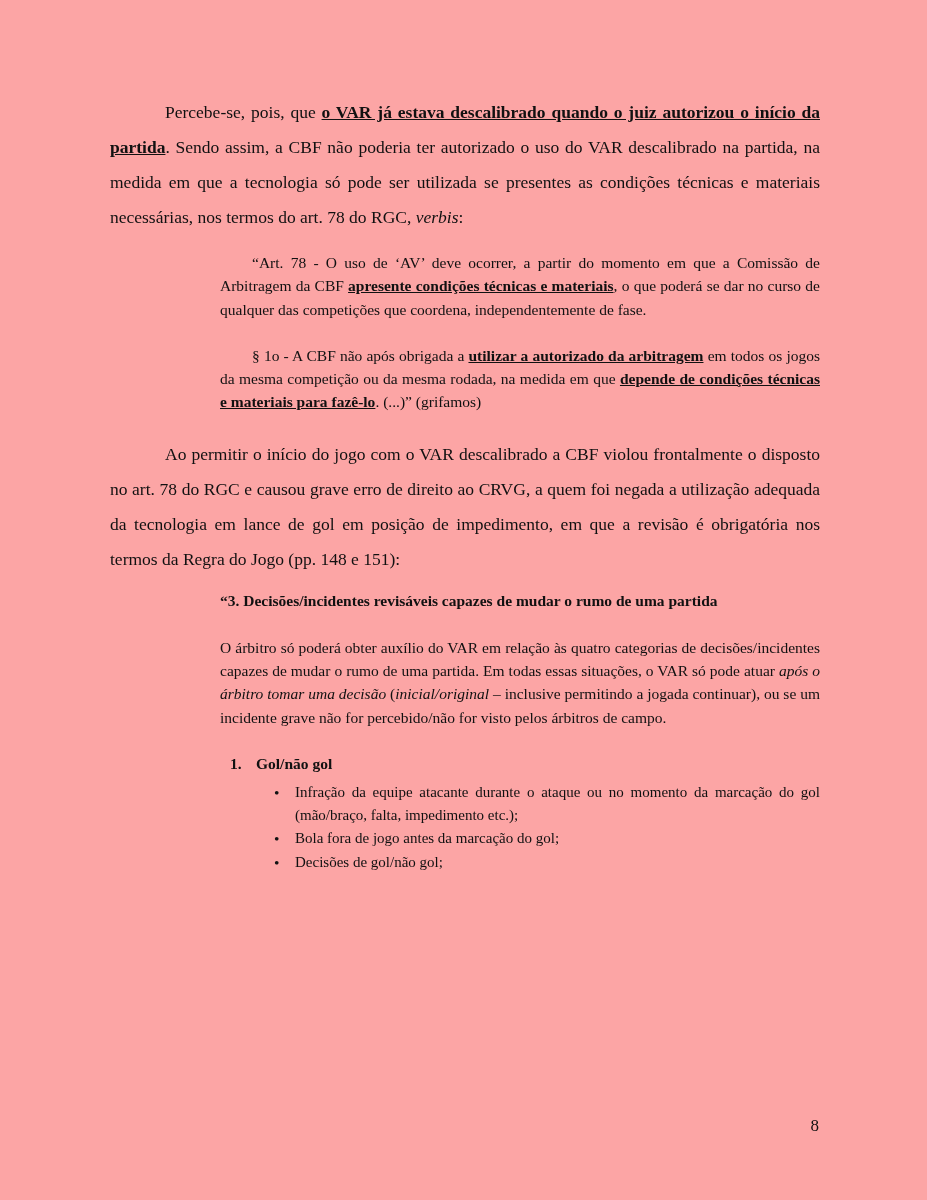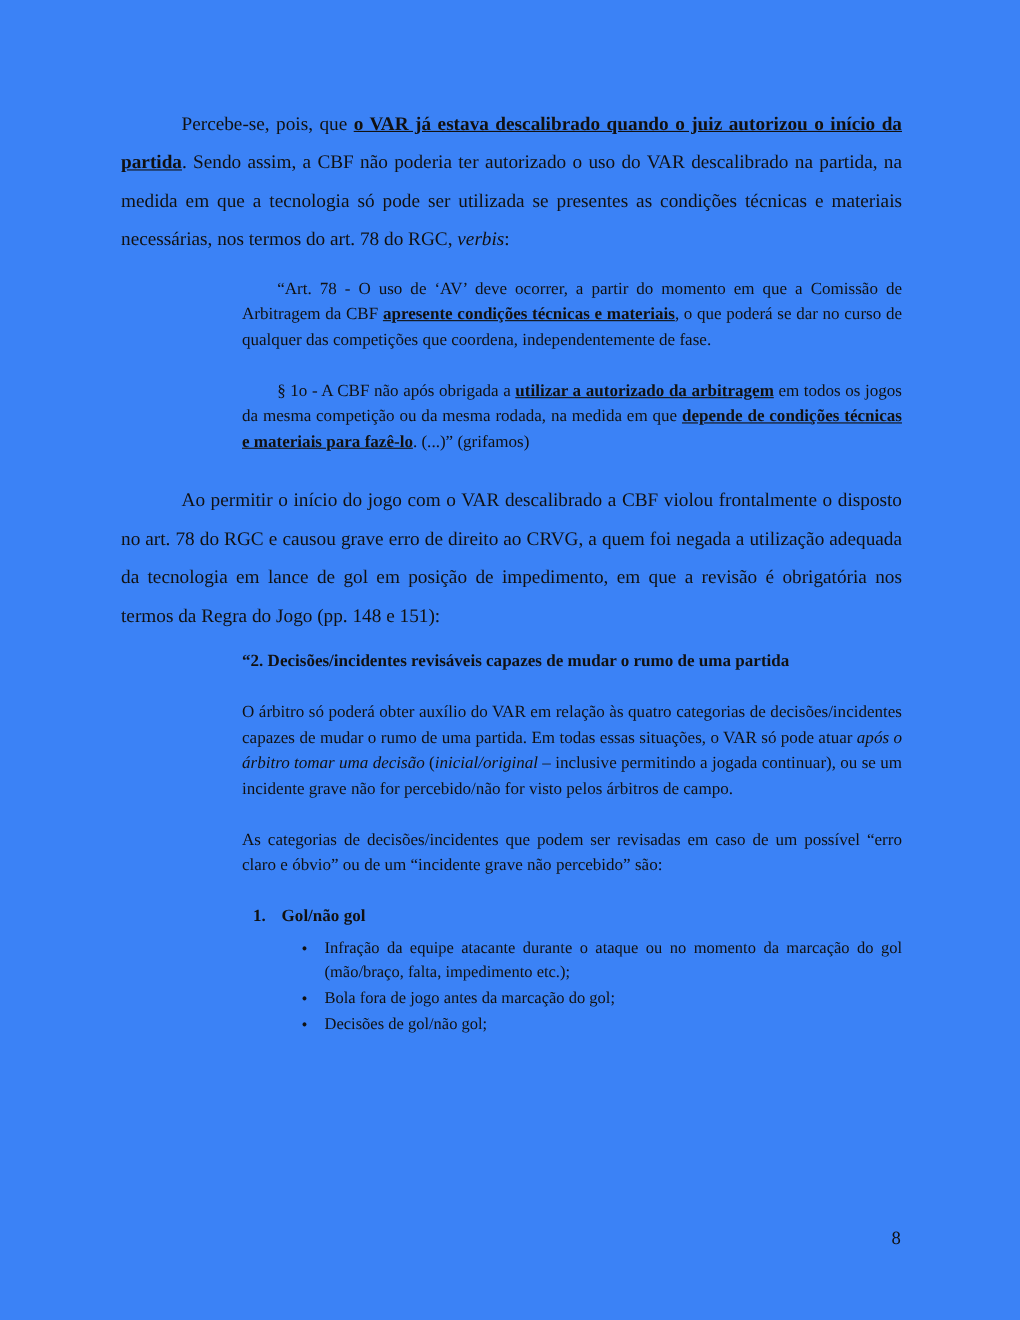--- a/index.html
+++ b/index.html
@@ -1,21 +1,21 @@
 <!DOCTYPE html>
 <html lang="pt"><head>
 <meta charset="utf-8">
 <style>
   html, body { margin:0; padding:0; background:#888; }
   .page {
     position:relative;
     width:927px;
     height:1200px;
     margin:0 auto;
-    background:#3b82f6;
+    background:#fca5a5;
     font-family:"Liberation Serif", "DejaVu Serif", serif;
     color:#111111;
     overflow:hidden;
   }
   .content {
     position:absolute;
     left:110px;
     top:95px;
     width:710px;
   }
@@ -85,23 +85,22 @@
 </style>
 </head>
 <body>
 
 <div class="page">
   <div class="content">
       <p class="body-para"><span>Percebe-se, pois, que </span><span class="b u">o VAR já estava descalibrado quando o juiz autorizou o início da partida</span><span>.  Sendo assim, a CBF não poderia ter autorizado o uso do VAR descalibrado na partida, na medida em que a tecnologia só pode ser utilizada se presentes as condições técnicas e materiais necessárias, nos termos do art. 78 do RGC, </span><span class="i">verbis</span><span>:</span></p>
       <p class="quote indent"><span>“Art. 78 - O uso de ‘AV’ deve ocorrer, a partir do momento em que a Comissão de Arbitragem da CBF </span><span class="b u">apresente condições técnicas e materiais</span><span>, o que poderá se dar no curso de qualquer das competições que coordena, independentemente de fase.</span></p>
       <p class="quote indent"><span>§ 1o - A CBF não após obrigada a </span><span class="b u">utilizar a autorizado da arbitragem</span><span> em todos os jogos da mesma competição ou da mesma rodada, na medida em que </span><span class="b u">depende de condições técnicas e materiais para fazê-lo</span><span>. (...)” (grifamos)</span></p>
       <p class="body-para after-quotes"><span>Ao permitir o início do jogo com o VAR descalibrado a CBF violou frontalmente o disposto no art. 78 do RGC e causou grave erro de direito ao CRVG, a quem foi negada a utilização adequada da tecnologia em lance de gol em posição de impedimento, em que a revisão é obrigatória nos termos da Regra do Jogo (pp. 148 e 151):</span></p>
-      <p class="quote-heading"><span>“2. Decisões/incidentes revisáveis capazes de mudar o rumo de uma partida</span></p>
+      <p class="quote-heading"><span>“3. Decisões/incidentes revisáveis capazes de mudar o rumo de uma partida</span></p>
       <p class="quote"><span>O árbitro só poderá obter auxílio do VAR em relação às quatro categorias de decisões/incidentes capazes de mudar o rumo de uma partida. Em todas essas situações, o VAR só pode atuar </span><span class="i">após o árbitro tomar uma decisão</span><span> (</span><span class="i">inicial/original</span><span> – inclusive permitindo a jogada continuar), ou se um incidente grave não for percebido/não for visto pelos árbitros de campo.</span></p>
-      <p class="quote"><span>As categorias de decisões/incidentes que podem ser revisadas em caso de um possível “erro claro e óbvio” ou de um “incidente grave não percebido” são:</span></p>
       <div class="num-item"><span class="num">1.</span><span class="num-text">Gol/não gol</span></div>
       <ul class="bullets">
         <li>Infração da equipe atacante durante o ataque ou no momento da marcação do gol (mão/braço, falta, impedimento etc.);</li>
         <li>Bola fora de jogo antes da marcação do gol;</li>
         <li>Decisões de gol/não gol;</li>
       </ul>
     </div>
   <div class="page-number">8</div>
 </div>
 

